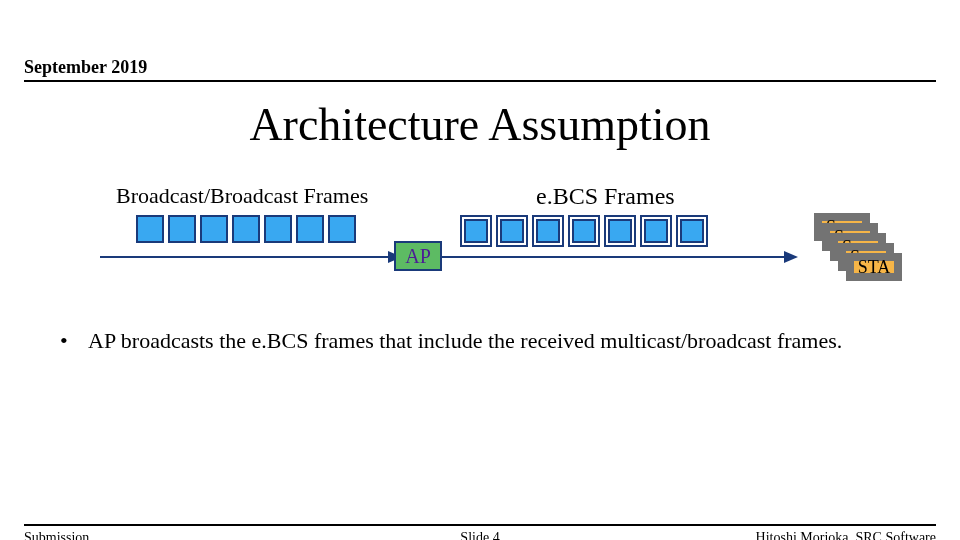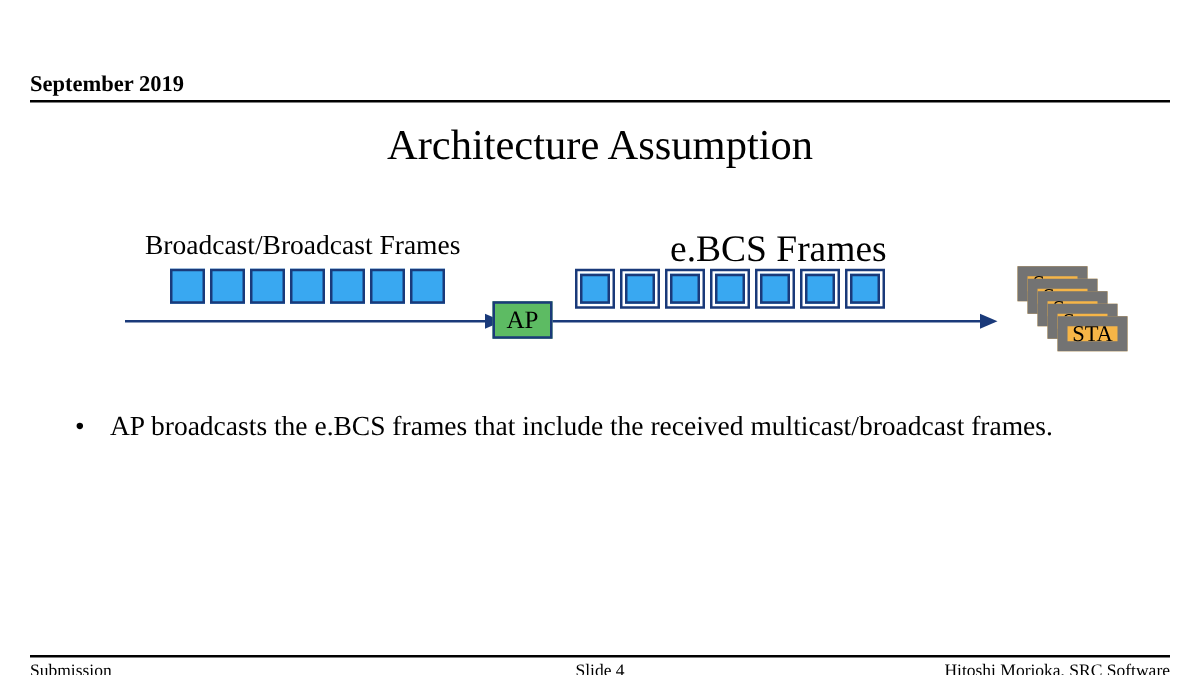--- a/index.html
+++ b/index.html
@@ -37,41 +37,41 @@
   .header-right {
     font-weight: bold;
     font-size: 18px;
   }
   .title {
     position: absolute;
     top: 70px;
     left: 0;
     width: 100%;
     text-align: center;
-    font-size: 34px;
+    font-size: 46px;
     font-weight: 400;
   }
   .diagram {
     position: absolute;
     top: 155px;
     left: 0;
     width: 100%;
     height: 160px;
   }
   .label-mbf {
     position: absolute;
     top: 0;
     left: 116px;
     font-size: 22px;
   }
   .label-ebcs {
     position: absolute;
     top: 0;
     left: 536px;
-    font-size: 30px;
+    font-size: 24px;
   }
   .frames-left {
     position: absolute;
     top: 32px;
     left: 136px;
     display: flex;
     gap: 4px;
   }
   .frames-right {
     position: absolute;
@@ -94,21 +94,21 @@
     left: 394px;
     width: 48px;
     height: 30px;
     background: #5dbb63;
     border: 2px solid #1a3a7a;
     box-sizing: border-box;
     display: flex;
     align-items: center;
     justify-content: center;
     font-size: 20px;
-    color: #000000;
+    color: #4c1d95;
   }
   .arrow-line {
     position: absolute;
     height: 2px;
     background: #1a3a7a;
   }
   .arrow-line.left {
     top: 73px;
     left: 100px;
     width: 294px;

